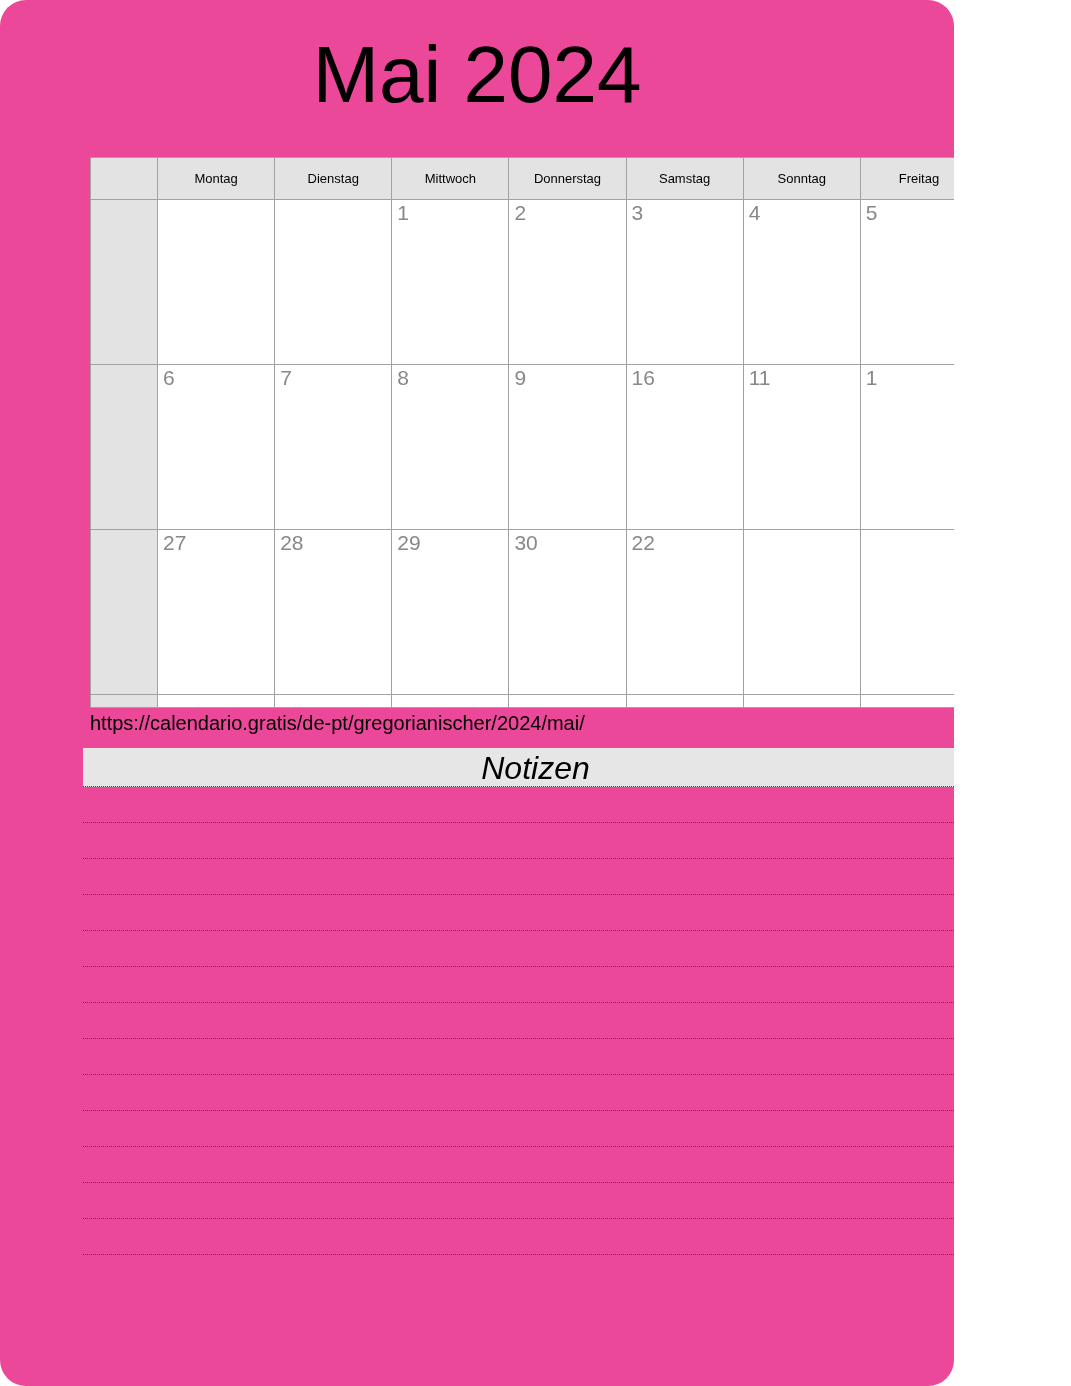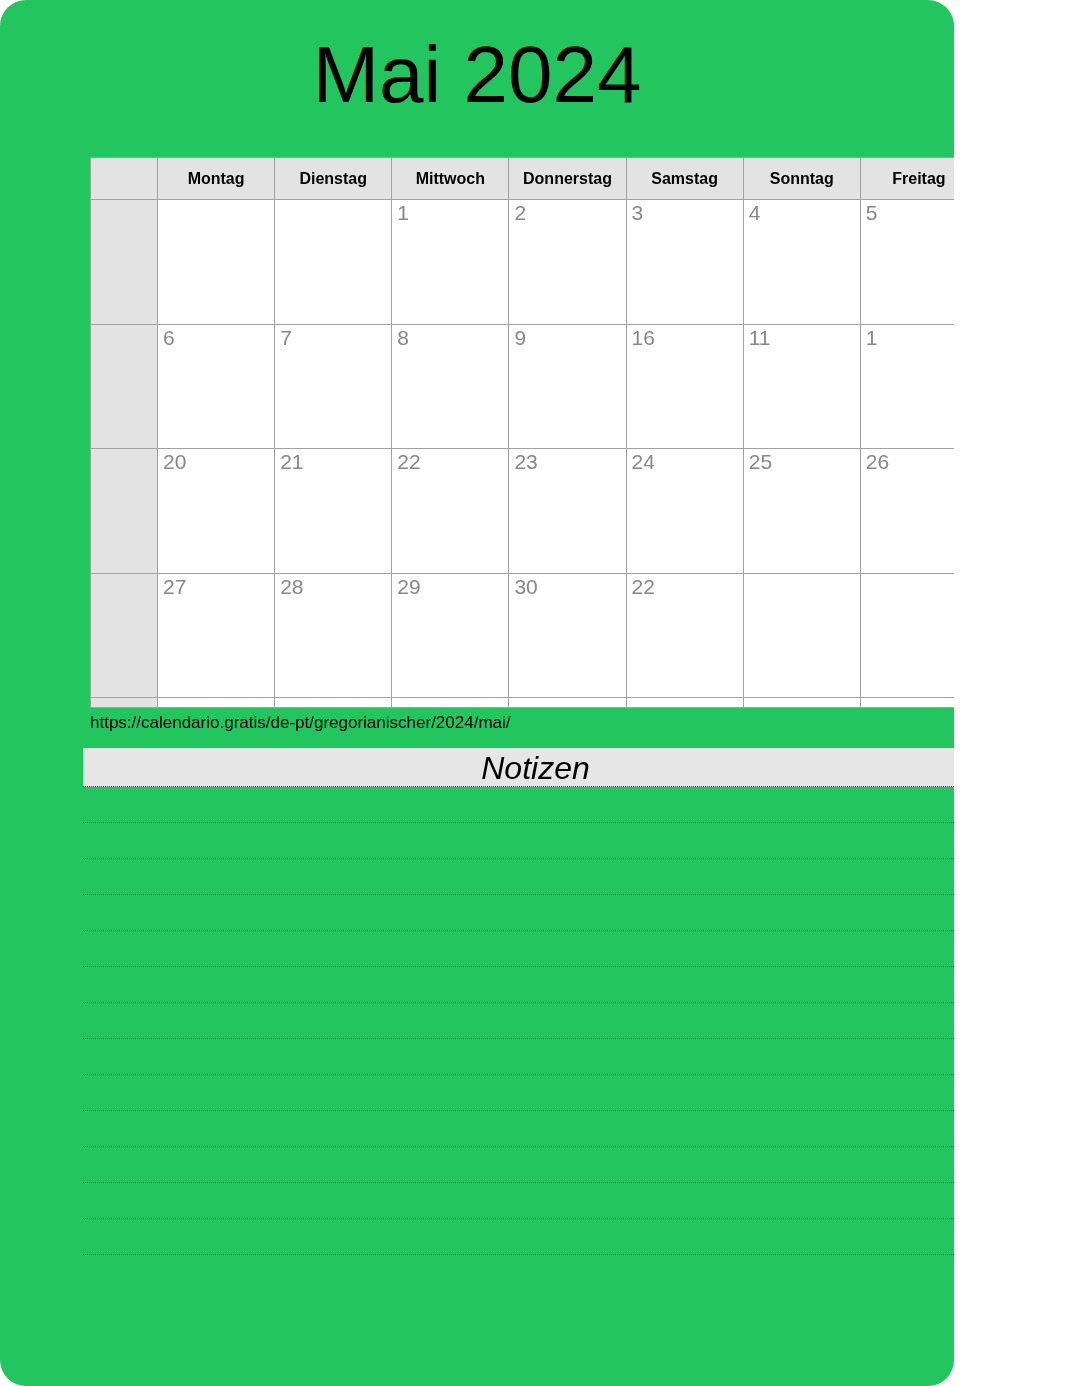--- a/index.html
+++ b/index.html
@@ -1,42 +1,42 @@
 <!DOCTYPE html>
 <html style="--cal-border: #a2a2a2; --cal-header-bg: #e3e3e3; --cal-date: #888888; --notes-header-bg: #e6e6e6; --notes-line: #444444;"><head>
 <meta charset="utf-8">
 <style>
   html, body { margin:0; padding:0; background:#ffffff; }
   .page {
-    position:relative; width:954px; height:1386px; background:#22c55e;
+    position:relative; width:954px; height:1386px; background:#ec4899;
     font-family:"Liberation Sans", sans-serif; overflow:hidden;border-radius:26px;
   }
   .title {
     position:absolute; top:30px; left:0; width:100%;
     text-align:center; font-size:80px; line-height:1.12; color:#000;
     font-weight:normal; margin:0;
   }
   table.cal {
     position:absolute; left:90px; top:157px; width:888px; height:551px;
     border-collapse:collapse; table-layout:fixed;
   }
   .cal col.side-col { width:67px; }
   .cal th, .cal td { border:1px solid var(--cal-border,#a2a2a2); padding:0; }
   .cal th.head {
-    background:var(--cal-header-bg,#e3e3e3); font-weight:bold;
-    font-size:16px; color:#000; text-align:center; height:41px;
+    background:var(--cal-header-bg,#e3e3e3); font-weight:normal;
+    font-size:13px; color:#000; text-align:center; height:41px;
   }
   .cal .side { background:var(--cal-header-bg,#e3e3e3); }
   .cal td.day {
     vertical-align:top; text-align:left; padding:1px 0 0 5px;
     font-size:21px; color:var(--cal-date,#888888); background:#fff;
     overflow:hidden;
   }
   .url {
-    position:absolute; left:90px; top:711px; font-size:17px;
+    position:absolute; left:90px; top:711px; font-size:20px;
     color:#000; line-height:24px;
   }
   .notes-header {
     position:absolute; left:83px; top:748px; width:905px; height:39px;
     background:var(--notes-header-bg,#e6e6e6);
     border-bottom:1px dotted var(--notes-line,#444444);
     box-sizing:border-box; text-align:center;
   }
   .notes-header .t { font-size:32px; line-height:40px; color:#000;font-style:italic; }
   .notes-lines { position:absolute; left:83px; top:787px; width:905px; }
@@ -89,30 +89,20 @@
       <td class="day">6</td>
       <td class="day">7</td>
       <td class="day">8</td>
       <td class="day">9</td>
       <td class="day">16</td>
       <td class="day">11</td>
       <td class="day">1</td>
     </tr>
     <tr>
       <td class="side"></td>
-      <td class="day">20</td>
-      <td class="day">21</td>
-      <td class="day">22</td>
-      <td class="day">23</td>
-      <td class="day">24</td>
-      <td class="day">25</td>
-      <td class="day">26</td>
-    </tr>
-    <tr>
-      <td class="side"></td>
       <td class="day">27</td>
       <td class="day">28</td>
       <td class="day">29</td>
       <td class="day">30</td>
       <td class="day">22</td>
       <td class="day"></td>
       <td class="day"></td>
     </tr>
     <tr>
       <td class="side"></td>

